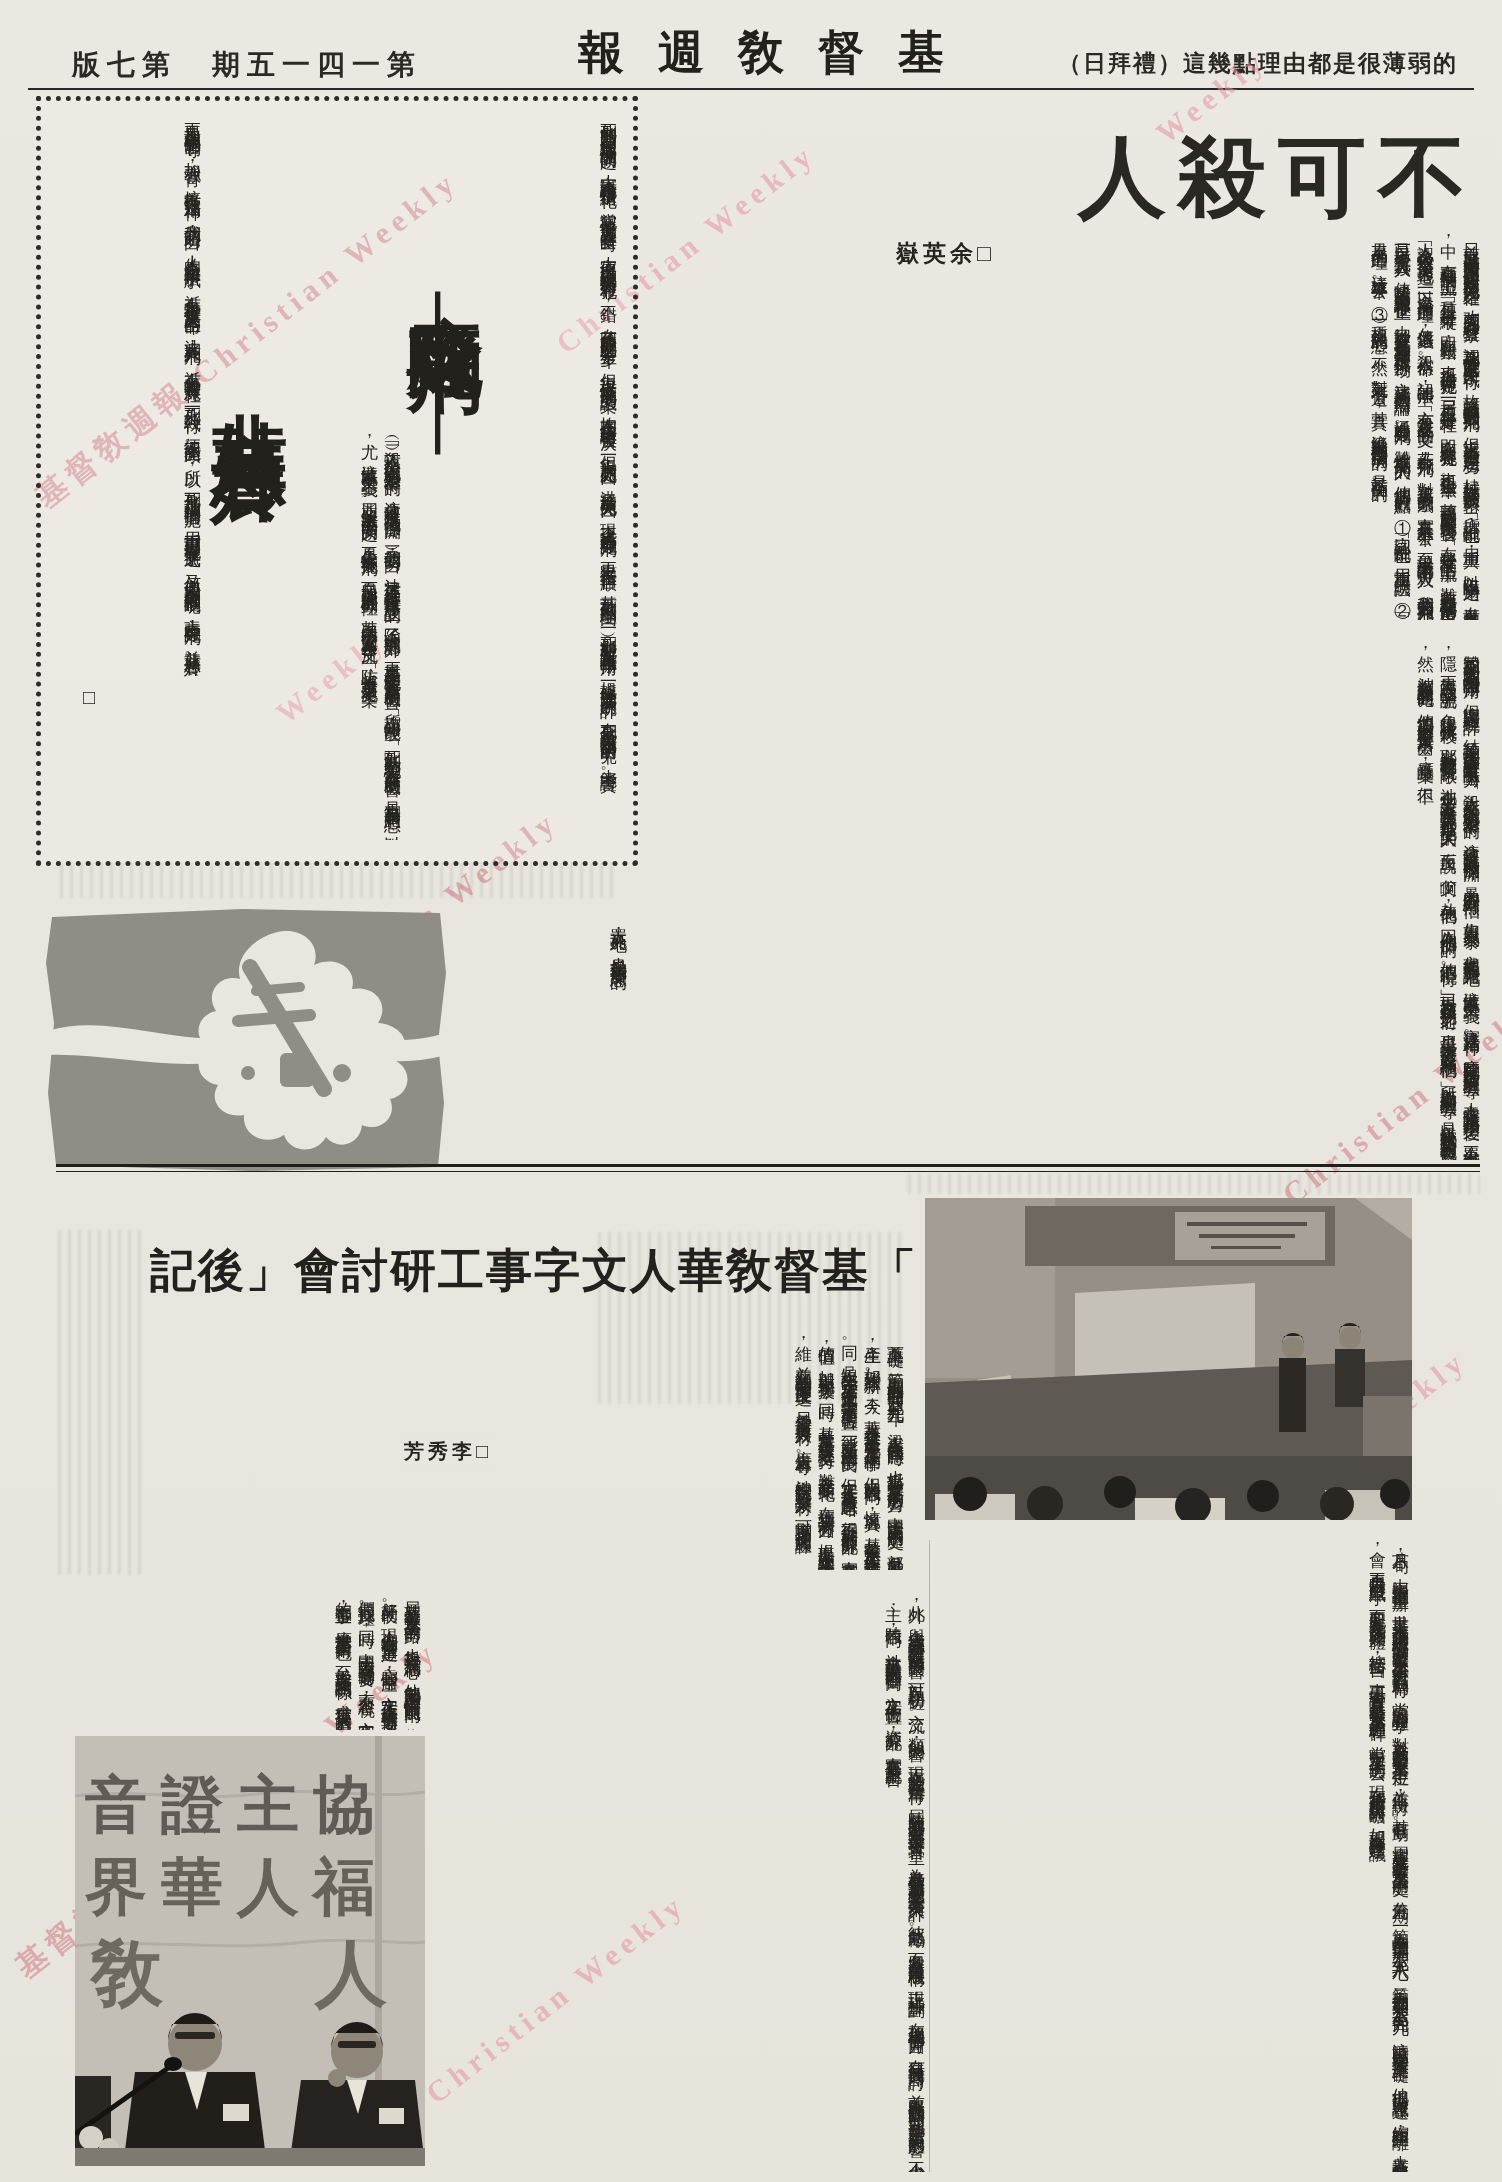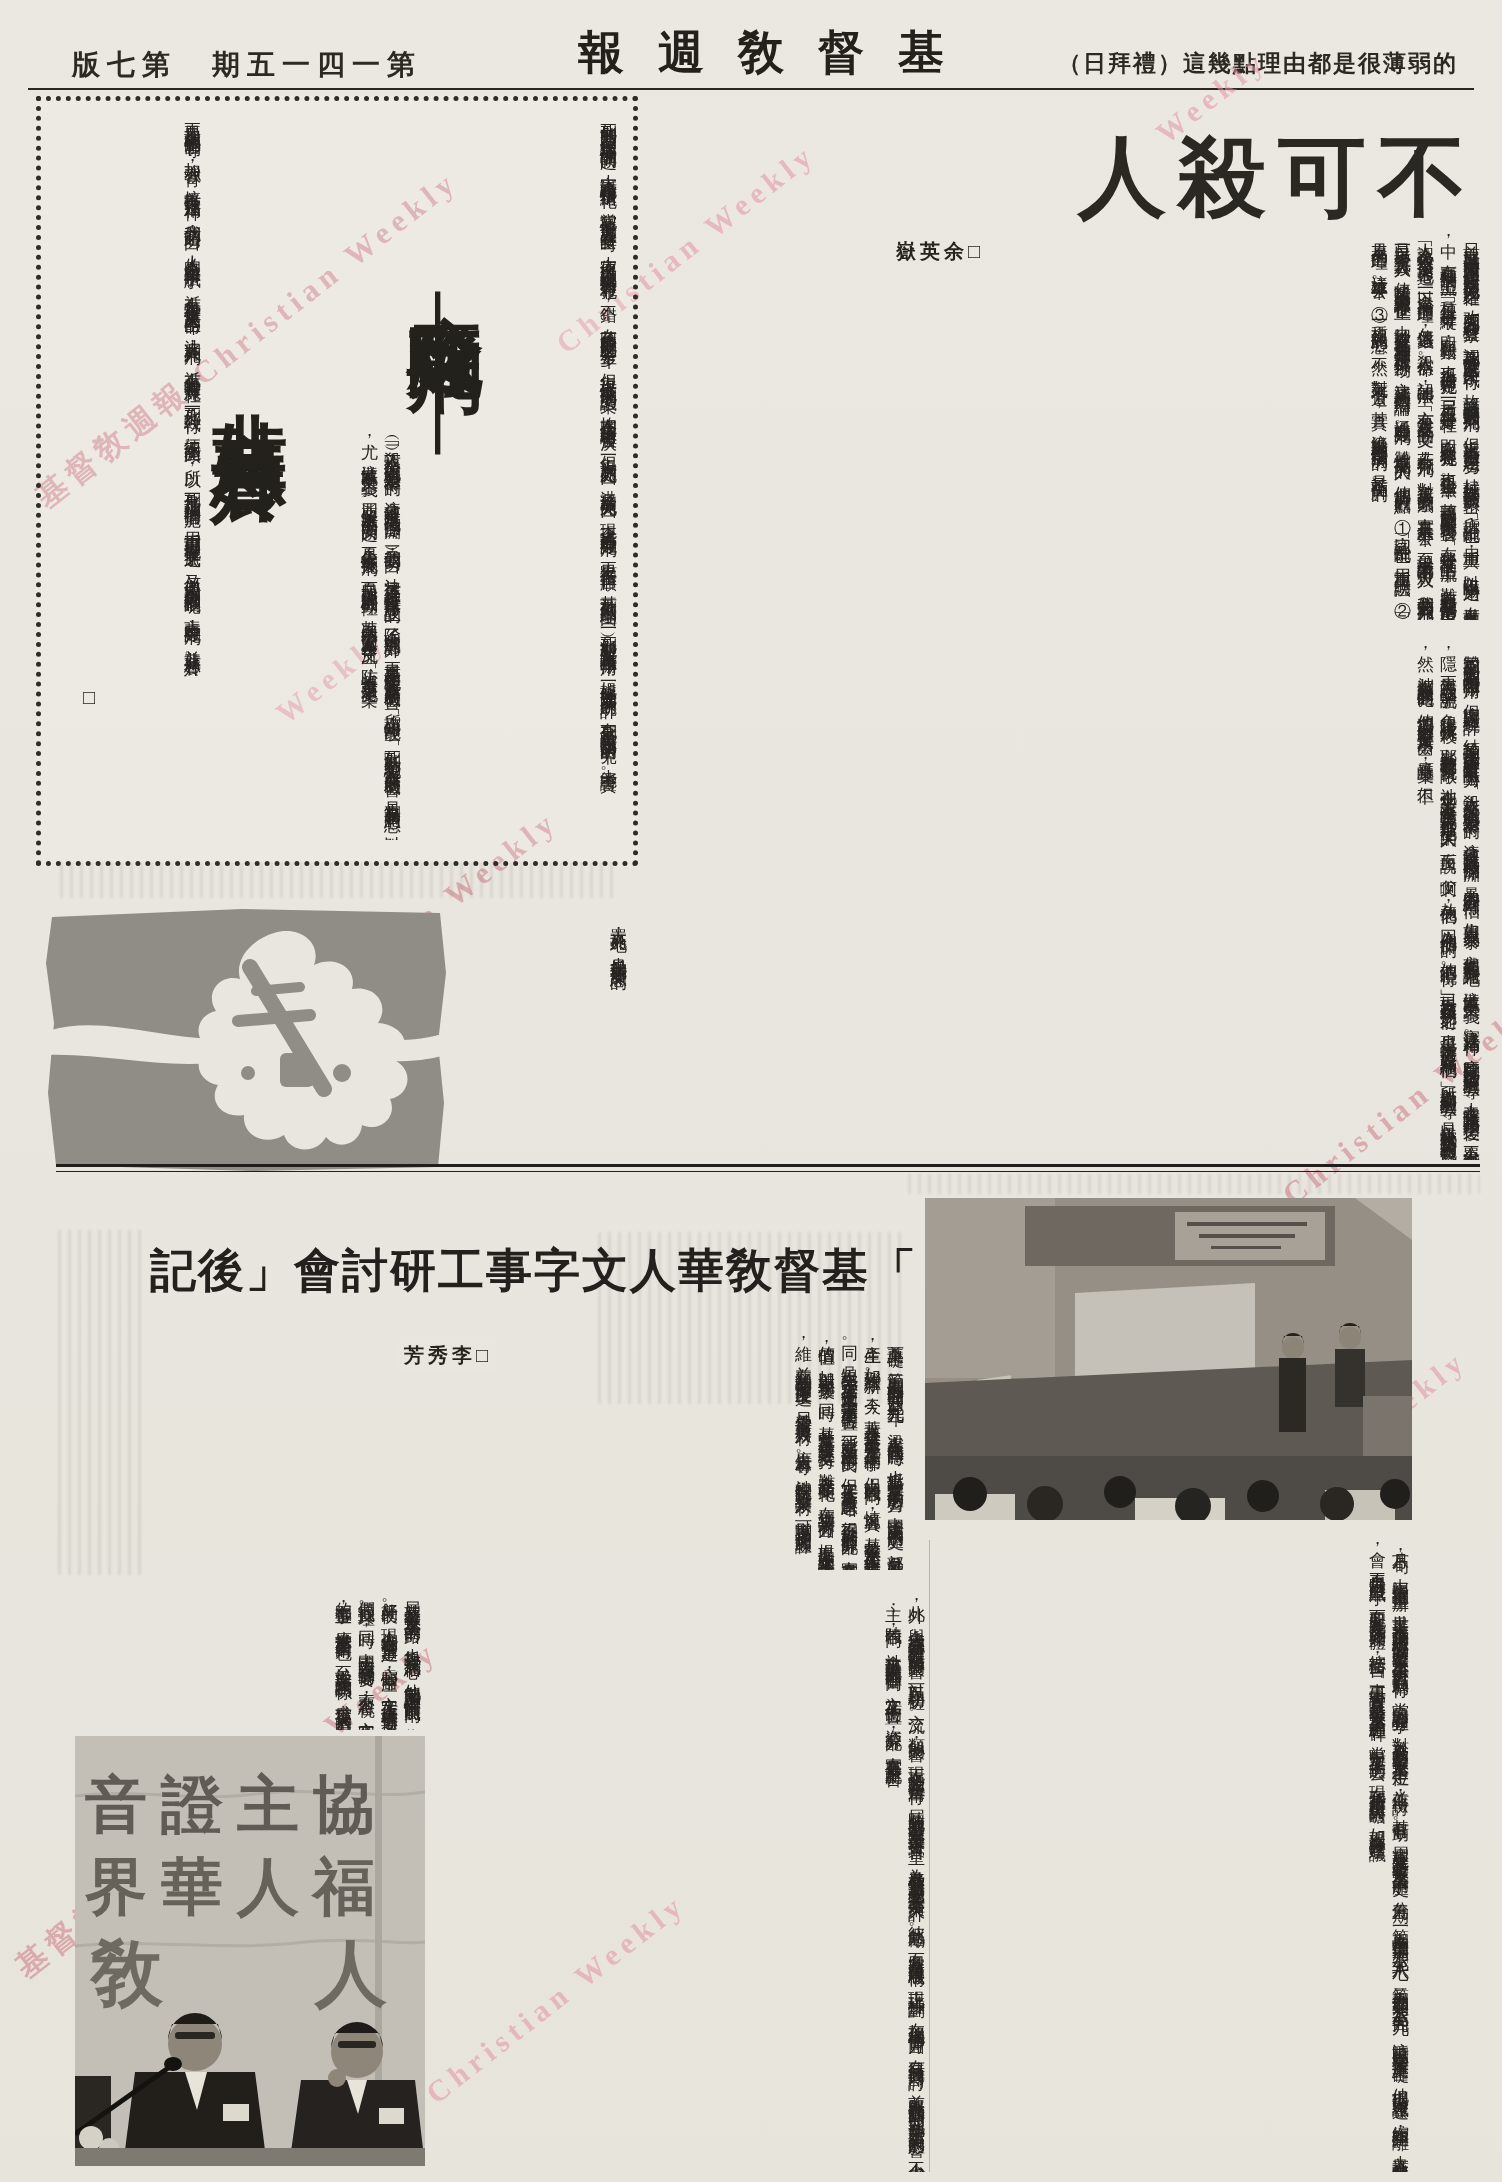--- a/index.html
+++ b/index.html
@@ -23,38 +23,38 @@
   
   .vtext{
     writing-mode:vertical-rl; text-orientation:mixed;
     font-size:17px; line-height:23px; letter-spacing:2px;
     overflow:hidden; text-align:start; color:#262420;
   }
   .vhead{writing-mode:vertical-rl; text-orientation:mixed; overflow:hidden;}
   
   .a1-title{left:1078px; top:118px; width:400px; height:104px; font-size:88px; font-weight:700;
             font-family:"Liberation Sans",sans-serif; letter-spacing:12px; color:#2a2823;}
-  .a1-byline{left:896px; top:238px; font-size:20px; letter-spacing:4px; font-weight:700;}
+  .a1-byline{left:896px; top:238px; font-size:23px; letter-spacing:4px; font-weight:700;}
   .a1-upper{left:640px; top:230px; width:843px; height:390px;}
   .a1-lower{left:640px; top:642px; width:843px; height:518px;}
   .a1-tail{left:458px; top:915px; width:172px; height:258px;}
   
   .dotbox{left:36px; top:96px; width:592px; height:760px; border:5px dotted #2e2c28; background:rgba(255,255,255,0.12);}
   .box-h1{left:394px; top:252px; height:520px; font-size:76px; font-weight:700; letter-spacing:10px; color:#23211c;}
   .box-h2{left:198px; top:352px; height:500px; font-size:76px; font-weight:700; letter-spacing:10px; color:#23211c;}
   .box-right{left:448px; top:110px; width:172px; height:736px;}
   .box-mid{left:318px; top:430px; width:86px; height:410px;}
   .box-left{left:54px; top:110px; width:150px; height:726px;}
   .box-byline{left:76px; top:686px; font-size:20px; letter-spacing:4px; font-weight:700;}
   
   .rule2{left:56px; top:1164px; width:1424px; height:4px; border-top:3px solid #201f1c; border-bottom:1px solid #201f1c;}
   
   .a2-title{left:150px; top:1240px; width:770px; height:70px; font-size:46px; font-weight:700;
             font-family:"Liberation Sans",sans-serif; letter-spacing:2px; color:#23211d; white-space:nowrap;}
-  .a2-byline{left:398px; top:1340px; font-size:20px; letter-spacing:4px; font-weight:700;
+  .a2-byline{left:398px; top:1436px; font-size:20px; letter-spacing:4px; font-weight:700;
              background:#e9e6df; padding:2px 6px; z-index:5;}
   .band-a{left:152px; top:1332px; width:755px; height:238px;}
   .band-b{left:935px; top:1538px; width:477px; height:634px;}
   .band-c{left:432px; top:1592px; width:496px; height:580px;}
   .band-e{left:62px; top:1588px; width:362px; height:142px;}
   .vline{left:929px; top:1540px; width:1px; height:632px; background:#b8b4ac;}
   
   .photo1{left:925px; top:1198px; width:487px; height:322px;}
   .photo2{left:75px; top:1736px; width:350px; height:430px;}
   .graphic{left:42px; top:903px; width:410px; height:272px;}

